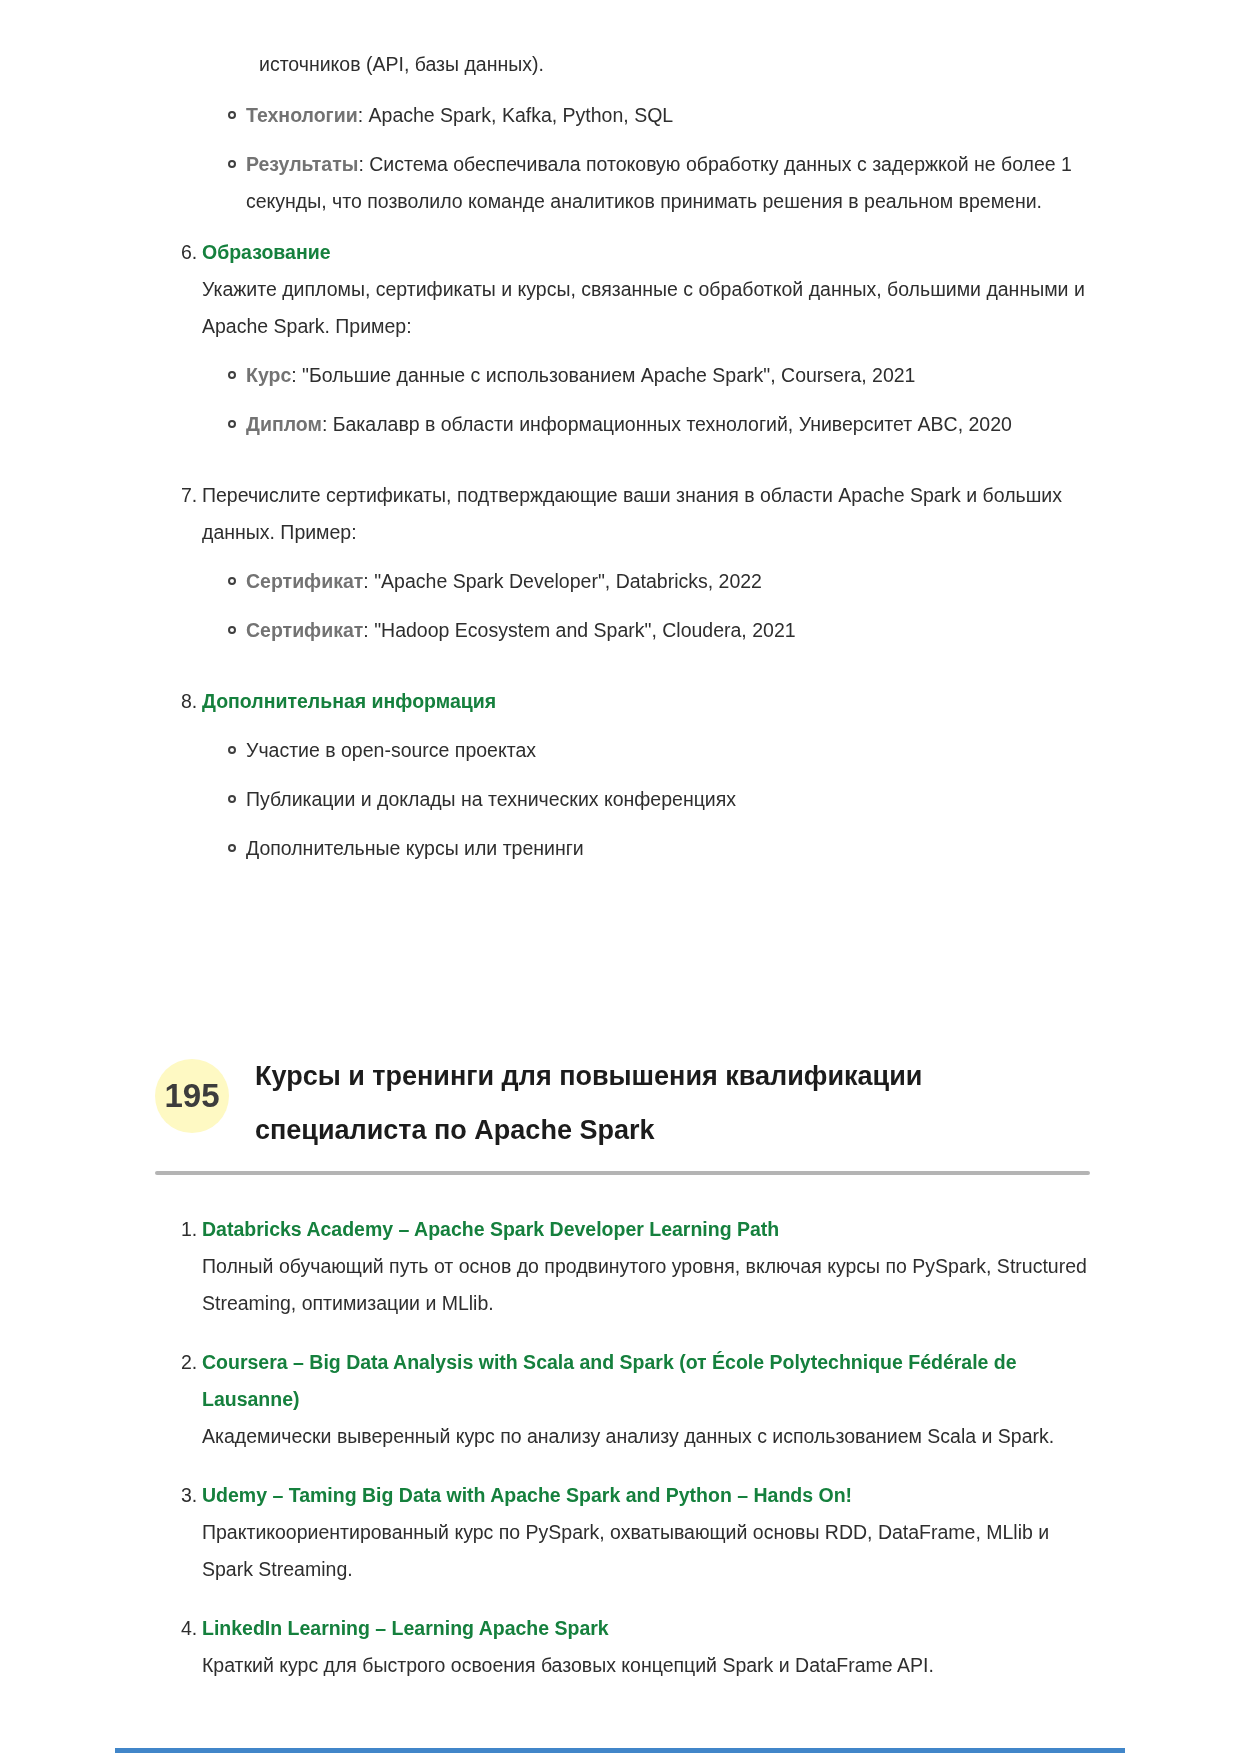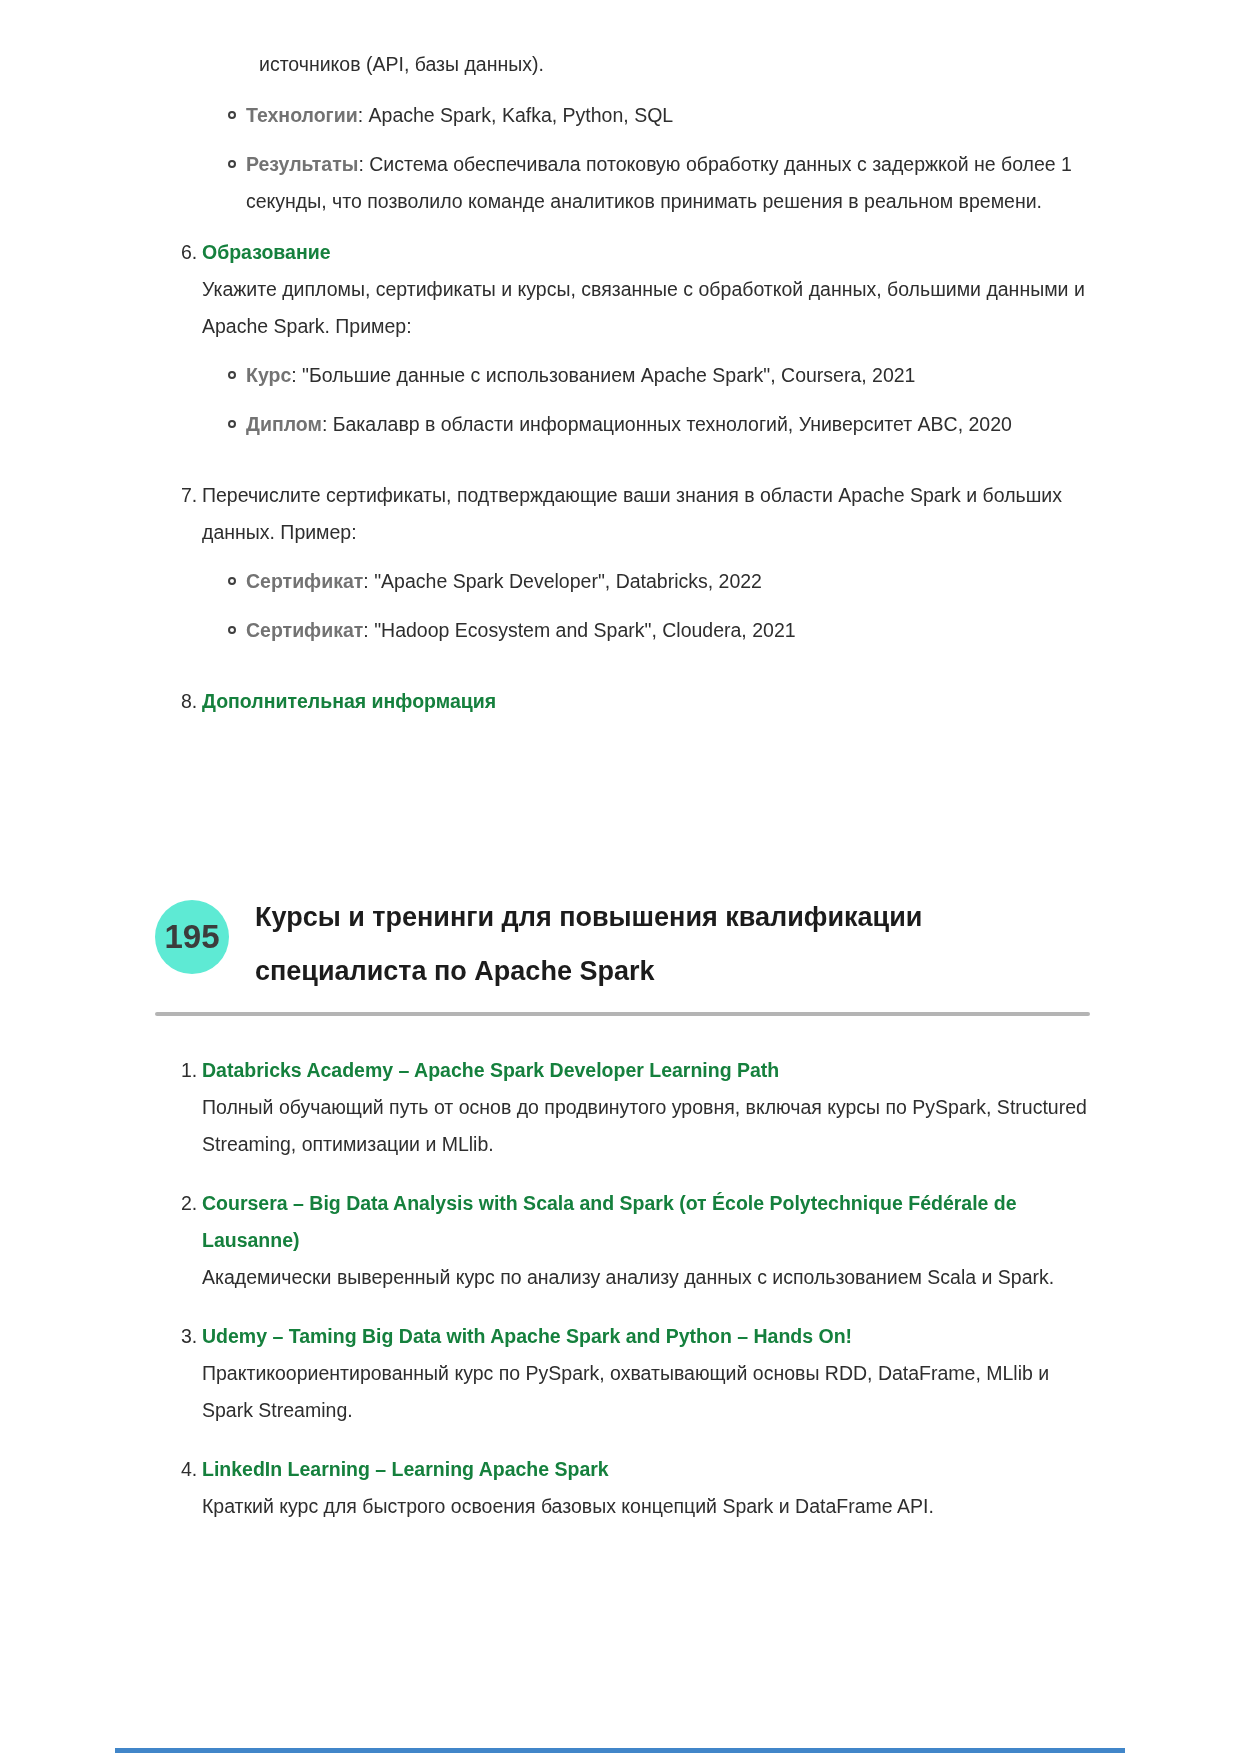--- a/index.html
+++ b/index.html
@@ -117,29 +117,43 @@
             <p class="li-text"><strong>Сертификат</strong><span>: "Hadoop Ecosystem and Spark", Cloudera, 2021</span></p>
           </li>
         </ul>
       </div>
     </li>
 
     <li class="num-item">
       <span class="num-label">8.</span>
       <div class="num-body">
         <p class="num-title">Дополнительная информация</p>
+        <ul class="circle-list">
+          <li>
+            <span class="bullet-marker"></span>
+            <p class="li-text">Участие в open-source проектах</p>
+          </li>
+          <li>
+            <span class="bullet-marker"></span>
+            <p class="li-text">Публикации и доклады на технических конференциях</p>
+          </li>
+          <li>
+            <span class="bullet-marker"></span>
+            <p class="li-text">Дополнительные курсы или тренинги</p>
+          </li>
+        </ul>
       </div>
     </li>
   </ol>
 
   <div class="spacer"></div>
 
   <header>
     <div class="section-header">
-      <div class="section-badge" id="badge" style="background: #5eead4; color: rgb(60, 60, 60);">195</div>
+      <div class="section-badge" id="badge" style="background: #fef9c3; color: rgb(60, 60, 60);">195</div>
       <h2 class="section-heading">Курсы и тренинги для повышения квалификации специалиста по Apache Spark</h2>
     </div>
     <div class="section-divider" id="divider" style="background: rgb(180, 180, 180);"></div>
   </header>
 
   <ol class="num-list course-list">
 
     <li class="num-item">
       <span class="num-label">1.</span>
       <div class="num-body">

